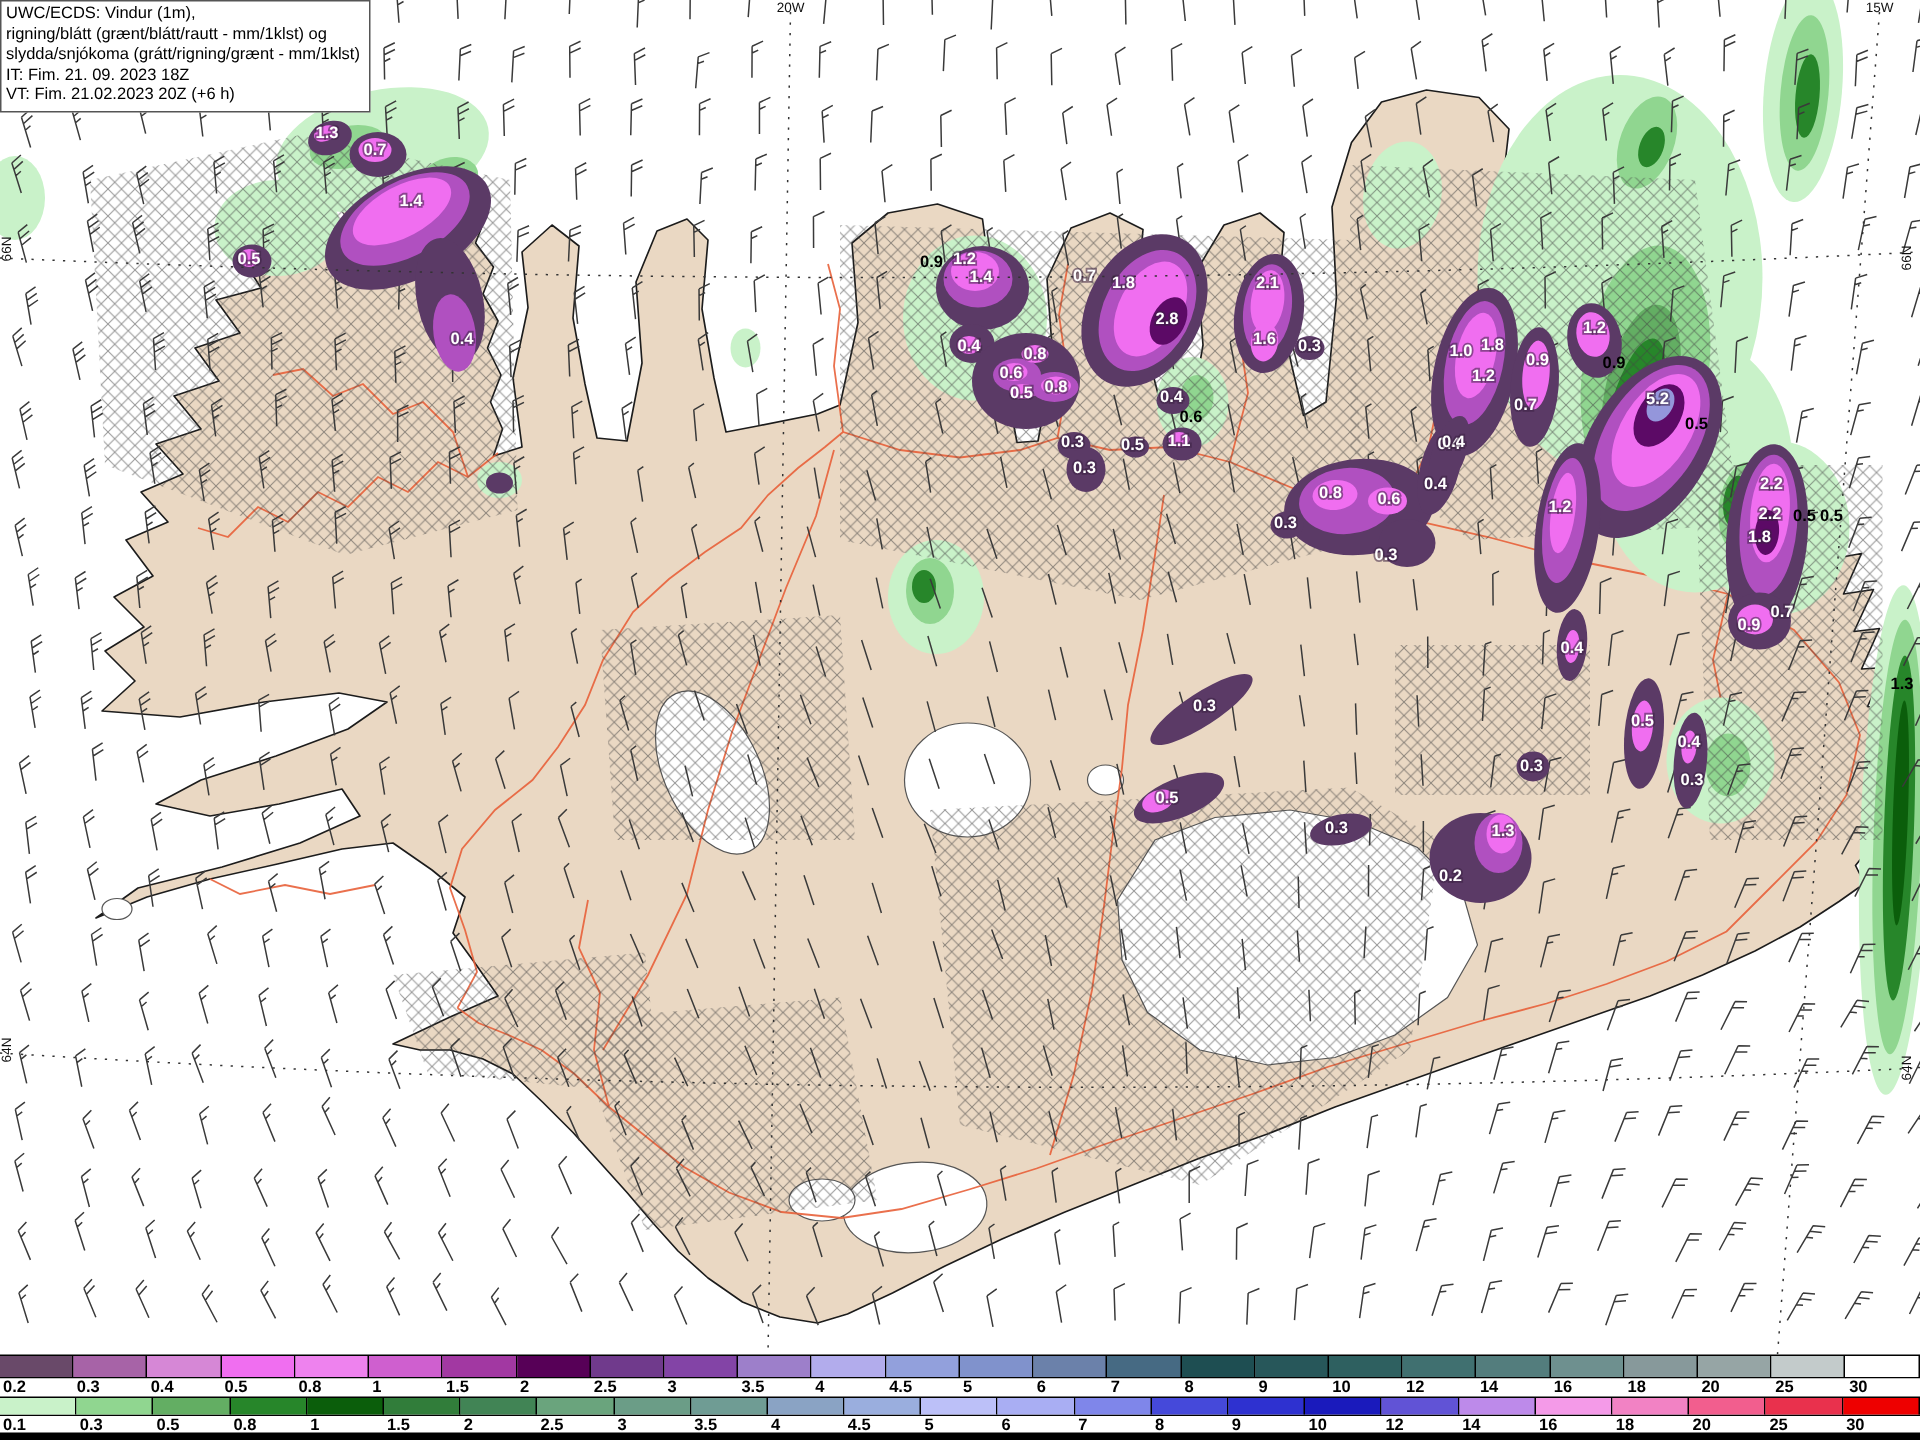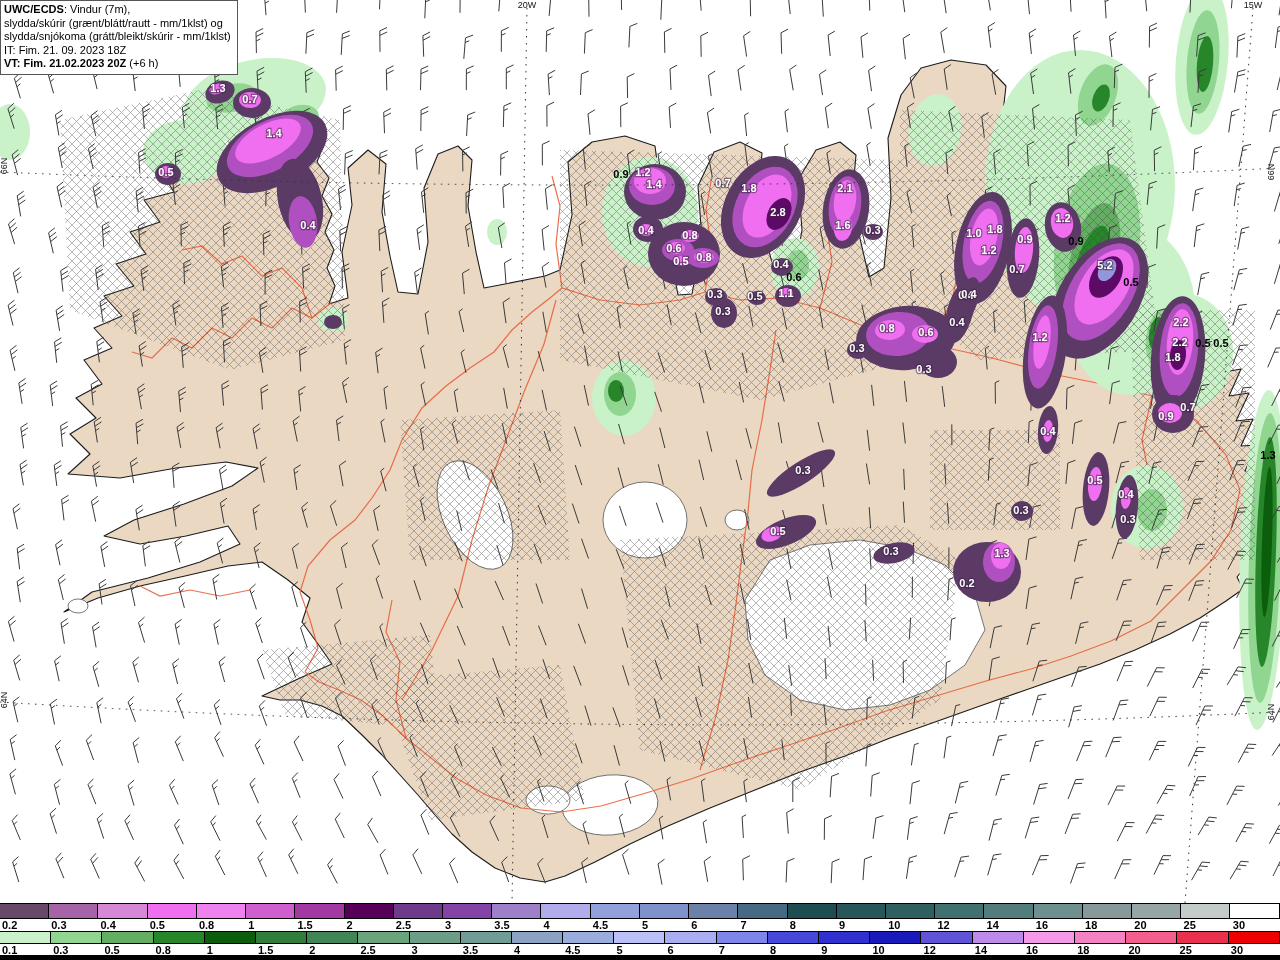--- a/index.html
+++ b/index.html
@@ -1,21 +1,21 @@
 <!DOCTYPE html>
 <html><head>
 <meta charset="utf-8">
 <style>
   html,body{margin:0;padding:0;background:#fff;}
   .stage{position:relative;width:1280px;height:960px;overflow:hidden;background:#fff;
          font-family:"Liberation Sans",sans-serif;}
   #map{position:absolute;left:0;top:0;}
   .titlebox{position:absolute;left:0;top:0;background:#fff;border:1px solid #555;
             padding:2px 6px 3px 3px;font-size:11px;line-height:13.6px;color:#000;z-index:5;}
-  .titlebox b{font-weight:bold;}
+  .titlebox b{font-weight:normal;}
   .legend{position:absolute;left:0;top:903px;width:1280px;height:57px;background:#fff;z-index:4;}
   .bar{position:absolute;left:0;width:1280px;border-top:1px solid #000;border-bottom:1px solid #000;
        box-sizing:border-box;font-size:0;white-space:nowrap;}
   .bar .cell{display:inline-block;height:100%;box-sizing:border-box;border-right:1px solid #000;}
   .labels{position:absolute;left:0;width:1280px;background:#fff;}
   .labels span{position:absolute;top:0;font-size:11px;font-weight:700;color:#000;line-height:12px;}
   #snowbar{top:0;height:16px;}
   #snowlabels{top:16px;height:12px;}
   #rainbar{top:28px;height:13px;}
   #rainlabels{top:41px;height:11px;}
@@ -265,23 +265,23 @@
         <text transform="translate(527,8) rotate(0)">20W</text>
         <text transform="translate(1253,8) rotate(0)">15W</text>
         <text transform="translate(7,166) rotate(-90)">66N</text>
         <text transform="translate(1274,172) rotate(-90)">66N</text>
         <text transform="translate(7,700) rotate(-90)">64N</text>
         <text transform="translate(1274,712) rotate(-90)">64N</text>
       </g>
     </svg>
 
   <div class="titlebox">
-    <div><b>UWC/ECDS</b><span>: Vindur (7m),</span></div>
-    <div>slydda/skúrir (grænt/blátt/rautt - mm/1klst) og</div>
-    <div>slydda/snjókoma (grátt/bleikt/skúrir - mm/1klst)</div>
+    <div><b>UWC/ECDS</b><span>: Vindur (1m),</span></div>
+    <div>rigning/blátt (grænt/blátt/rautt - mm/1klst) og</div>
+    <div>slydda/snjókoma (grátt/rigning/grænt - mm/1klst)</div>
     <div>IT: Fim. 21. 09. 2023 18Z</div>
     <div><b>VT: Fim. 21.02.2023 20Z</b><span> (+6 h)</span></div>
   </div>
 
   <div class="legend">
     <div id="snowbar" class="bar"><div class="cell" style="width: 49.2308px; background: rgb(105, 73, 105);"></div><div class="cell" style="width: 49.2308px; background: rgb(167, 99, 167);"></div><div class="cell" style="width: 49.2308px; background: rgb(214, 135, 214);"></div><div class="cell" style="width: 49.2308px; background: rgb(240, 110, 240);"></div><div class="cell" style="width: 49.2308px; background: rgb(238, 130, 238);"></div><div class="cell" style="width: 49.2308px; background: rgb(207, 95, 207);"></div><div class="cell" style="width: 49.2308px; background: rgb(162, 56, 162);"></div><div class="cell" style="width: 49.2308px; background: rgb(87, 0, 87);"></div><div class="cell" style="width: 49.2308px; background: rgb(112, 58, 140);"></div><div class="cell" style="width: 49.2308px; background: rgb(131, 68, 166);"></div><div class="cell" style="width: 49.2308px; background: rgb(157, 127, 202);"></div><div class="cell" style="width: 49.2308px; background: rgb(178, 172, 236);"></div><div class="cell" style="width: 49.2308px; background: rgb(146, 160, 220);"></div><div class="cell" style="width: 49.2308px; background: rgb(128, 146, 204);"></div><div class="cell" style="width: 49.2308px; background: rgb(107, 129, 170);"></div><div class="cell" style="width: 49.2308px; background: rgb(70, 106, 131);"></div><div class="cell" style="width: 49.2308px; background: rgb(30, 78, 82);"></div><div class="cell" style="width: 49.2308px; background: rgb(39, 87, 90);"></div><div class="cell" style="width: 49.2308px; background: rgb(46, 96, 96);"></div><div class="cell" style="width: 49.2308px; background: rgb(64, 112, 112);"></div><div class="cell" style="width: 49.2308px; background: rgb(83, 125, 125);"></div><div class="cell" style="width: 49.2308px; background: rgb(110, 144, 143);"></div><div class="cell" style="width: 49.2308px; background: rgb(135, 153, 155);"></div><div class="cell" style="width: 49.2308px; background: rgb(150, 165, 165);"></div><div class="cell" style="width: 49.2308px; background: rgb(195, 203, 203);"></div><div class="cell" style="width: 49.2308px; background: rgb(255, 255, 255);"></div></div>
     <div id="snowlabels" class="labels">
         <span style="left: 2px;">0.2</span>
         <span style="left: 51.2308px;">0.3</span>
         <span style="left: 100.462px;">0.4</span>

